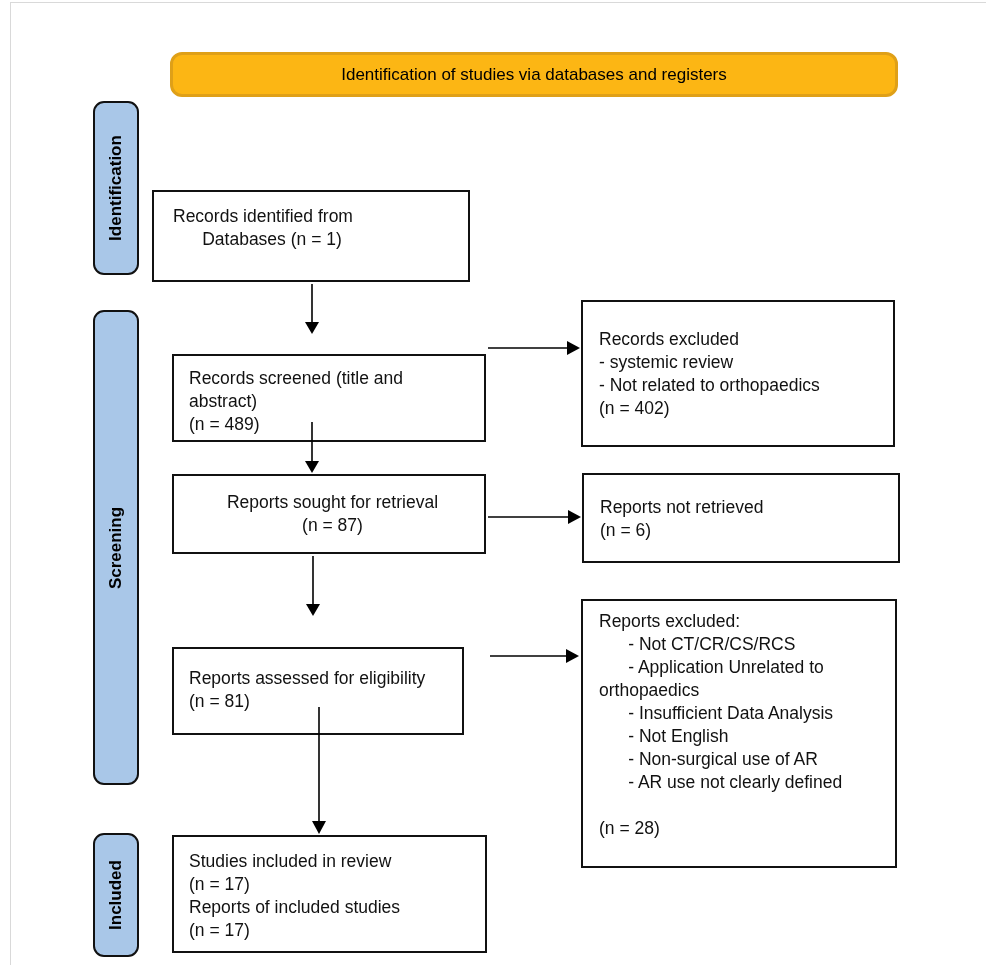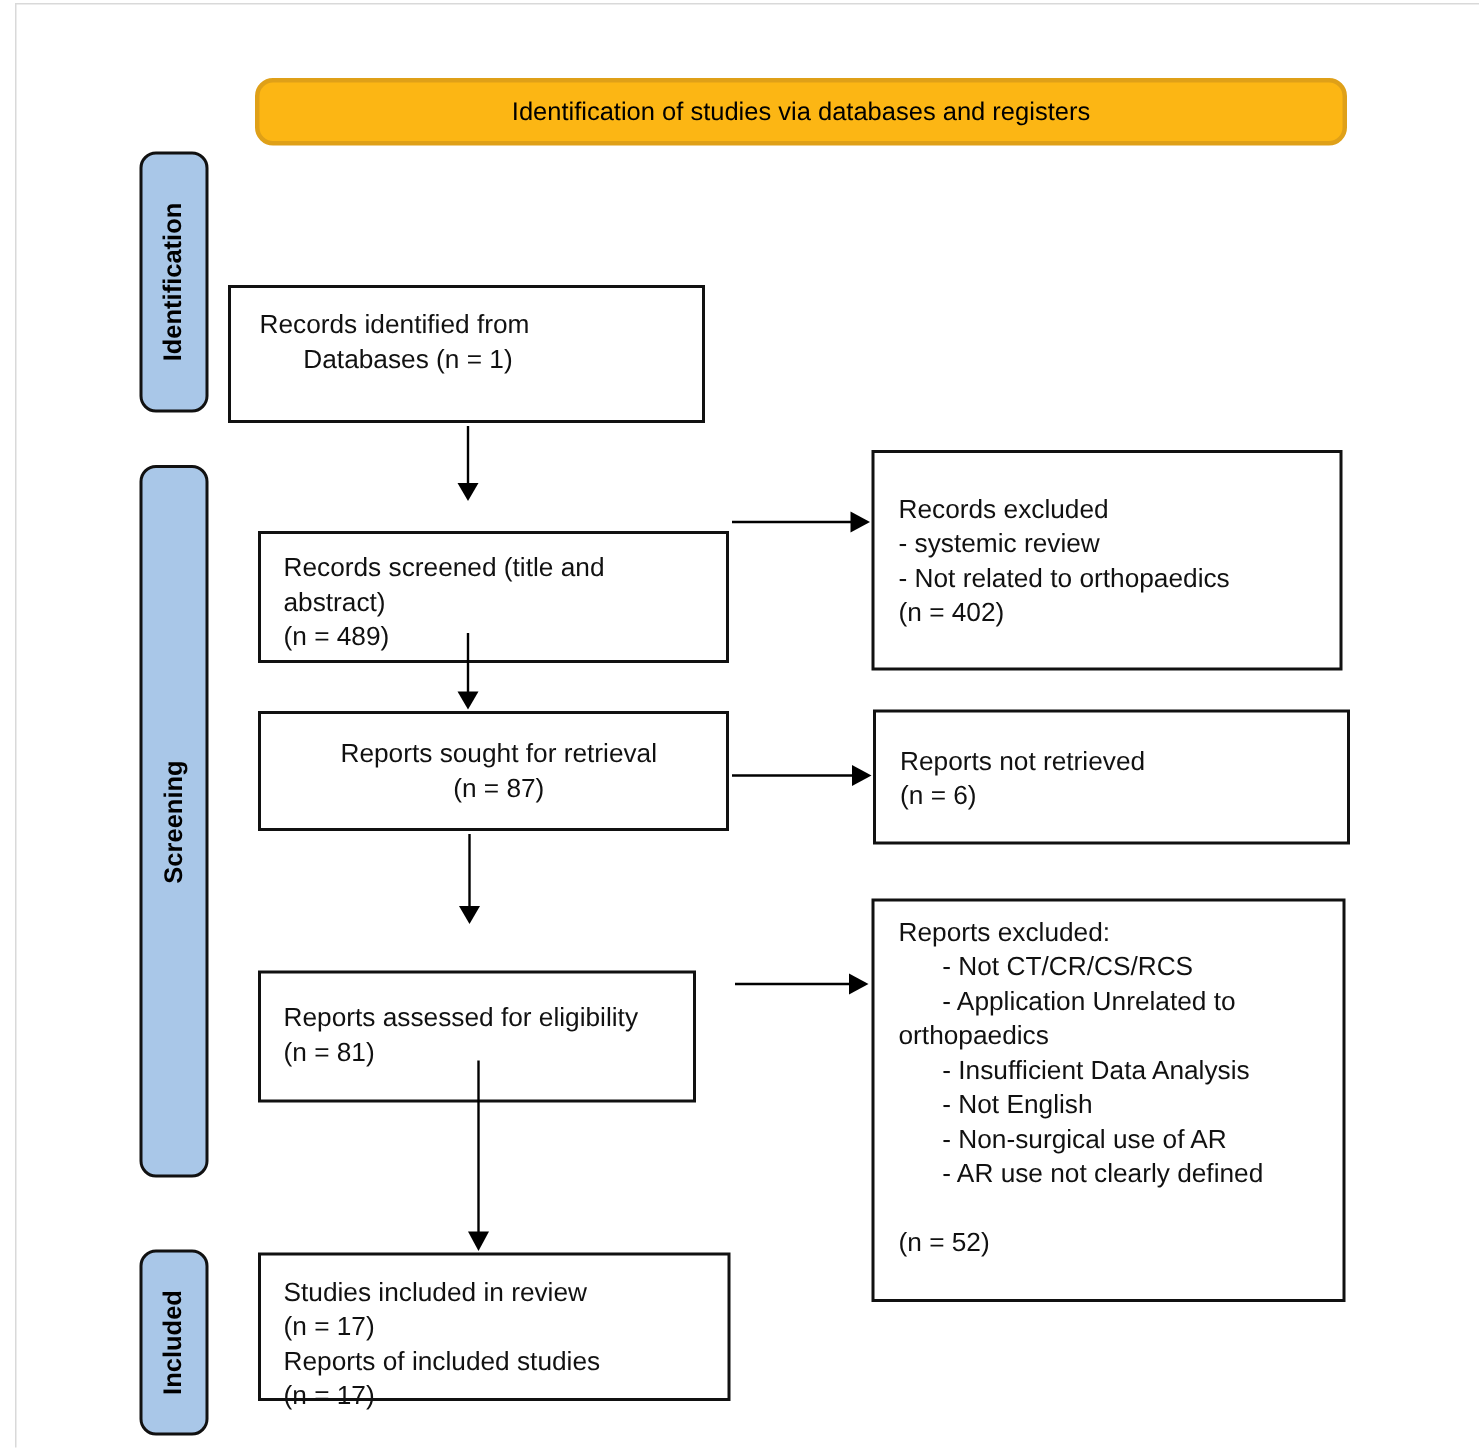--- a/index.html
+++ b/index.html
@@ -72,21 +72,21 @@
     background: #ffffff;
     border: 2px solid #111;
     white-space: pre-wrap;
     font-size: 17.5px;
     line-height: 23px;
   }
   .box-records-identified   { left: 152px; top: 190px; width: 318px; height: 92px;  padding: 13px 8px 0 19px; }
   .box-records-screened     { left: 172px; top: 333px; width: 314px; height: 88px;  padding: 11px 8px 0 15px; margin-top: 21px; }
   .box-reports-sought       { left: 172px; top: 474px; width: 314px; height: 80px;  padding: 15px 8px 0 15px; text-align: center; }
   .box-reports-assessed     { left: 172px; top: 647px; width: 292px; height: 88px;  padding: 18px 8px 0 15px; }
-  .box-studies-included     { left: 172px; top: 835px; width: 315px; height: 99px; padding: 13px 8px 0 15px; }
+  .box-studies-included     { left: 172px; top: 835px; width: 315px; height: 118px; padding: 13px 8px 0 15px; }
   .box-records-excluded     { left: 581px; top: 300px; width: 314px; height: 147px; padding: 26px 8px 1px 16px; }
   .box-reports-not-retrieved{ left: 582px; top: 473px; width: 318px; height: 90px;  padding: 21px 15px 0 16px; }
   .box-reports-excluded     { left: 581px; top: 599px; width: 316px; height: 269px; padding: 9px 4px 0 16px; }
 
   .connectors {
     position: absolute;
     left: 0; top: 0;
     width: 986px; height: 967px;
     pointer-events: none;
   }
@@ -128,21 +128,21 @@
 (n = 81)</div>
   <div class="fbox box-reports-excluded">Reports excluded:
       - Not CT/CR/CS/RCS
       - Application Unrelated to
 orthopaedics
       - Insufficient Data Analysis
       - Not English
       - Non-surgical use of AR
       - AR use not clearly defined
 
-(n = 52)</div>
+(n = 28)</div>
   <div class="fbox box-studies-included">Studies included in review
 (n = 17)
 Reports of included studies
 (n = 17)</div>
 
   <svg class="connectors" viewBox="0 0 986 967" xmlns="http://www.w3.org/2000/svg">
 
     <g>
       <line x1="312" y1="284" x2="312" y2="323" stroke="#000" stroke-width="1.6"></line>
       <polygon points="305,322 319,322 312,334" fill="#000"></polygon>

